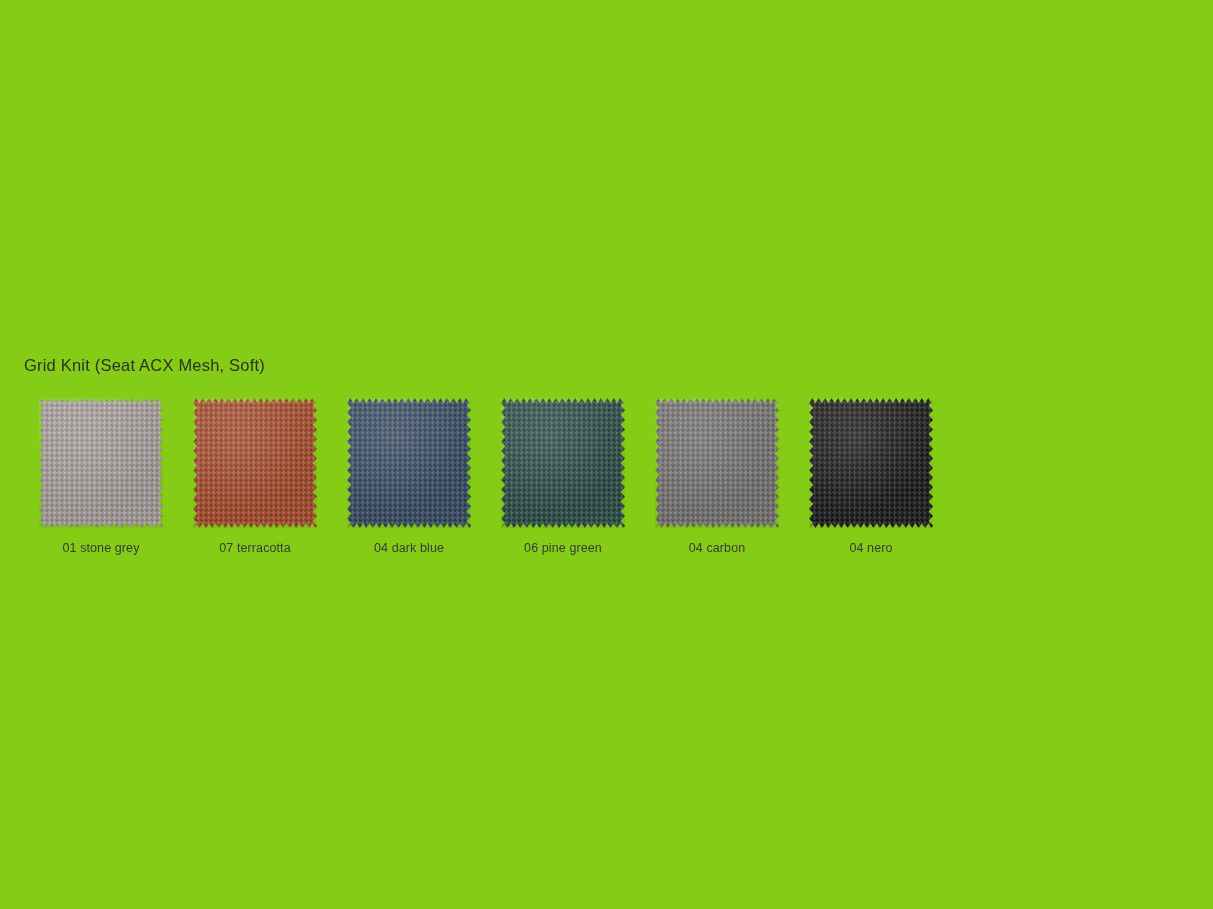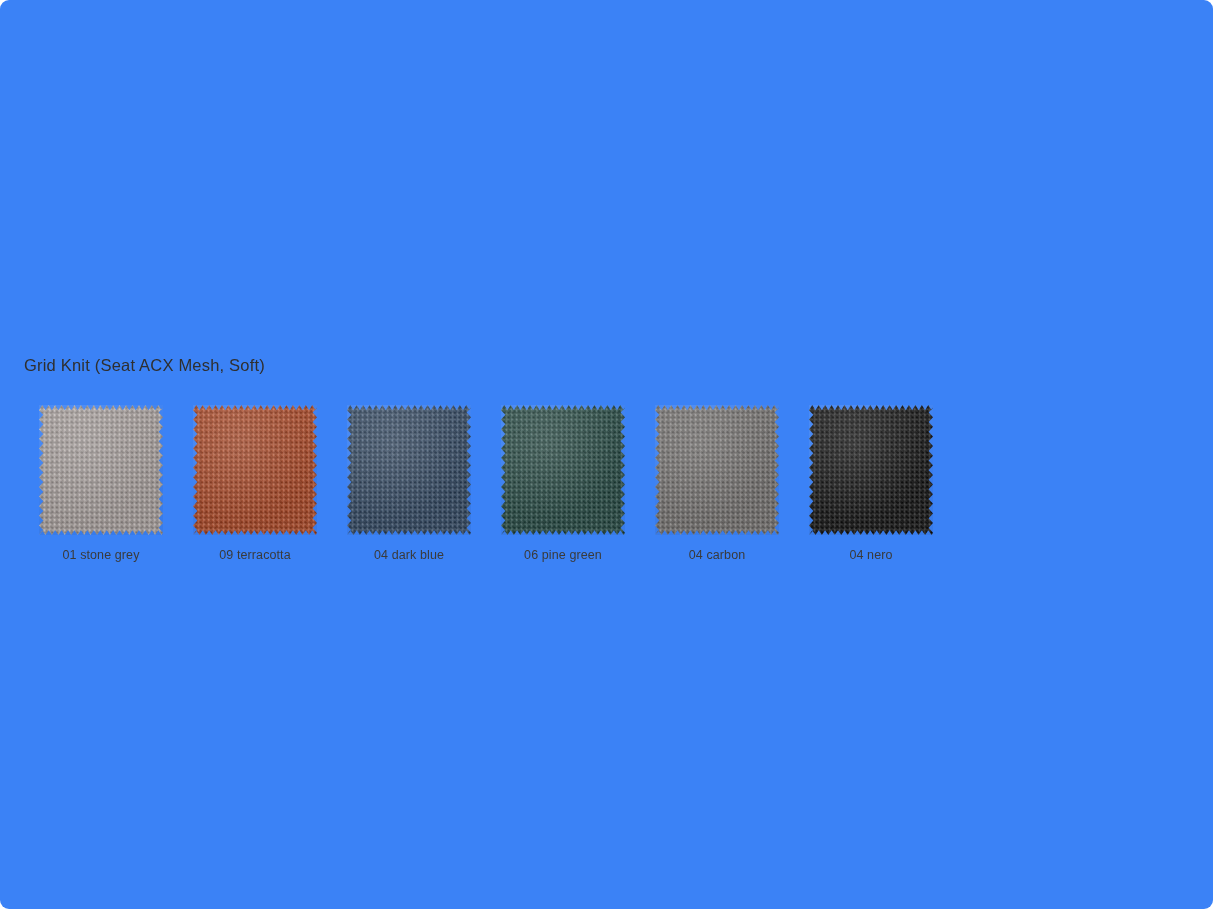--- a/index.html
+++ b/index.html
@@ -13,22 +13,21 @@
     height: 909px;
     position: relative;
     overflow: hidden;
     font-family: "Liberation Sans", sans-serif;
     -webkit-font-smoothing: antialiased;
   }
 
   .sheet {
     position: absolute;
     inset: 0;
-    background: #3b82f6;
-    border-radius: 9px;
+    background: #84cc16;
   }
 
   
   .section-title {
     position: absolute;
     left: 24px;
     top: 354px;
     font-size: 16.5px;
     line-height: 22px;
     letter-spacing: 0.2px;
@@ -39,21 +38,21 @@
 
   
   .swatch-row {
     position: absolute;
     left: 24px;
     top: 398px;
     width: 1070px;
     height: 165px;
     display: flex;
     flex-direction: row;
-    align-items: flex-end;
+    align-items: flex-start;
   }
 
   .swatch-cell {
     width: 154px;
     display: flex;
     flex-direction: column;
     align-items: center;
     position: relative;
   }
 
@@ -173,21 +172,21 @@
         <div class="swatch-shade"></div>
       </div>
       <div class="swatch-label">01 stone grey</div>
     </div>
 
     <div class="swatch-cell">
       <div class="swatch-wrap">
         <div class="swatch" style="background-color: rgb(180, 69, 31);"></div>
         <div class="swatch-shade"></div>
       </div>
-      <div class="swatch-label">09 terracotta</div>
+      <div class="swatch-label">07 terracotta</div>
     </div>
 
 
     <div class="swatch-cell">
       <div class="swatch-wrap">
         <div class="swatch" style="background-color: rgb(45, 70, 99);"></div>
         <div class="swatch-shade"></div>
       </div>
       <div class="swatch-label">04 dark blue</div>
     </div>

